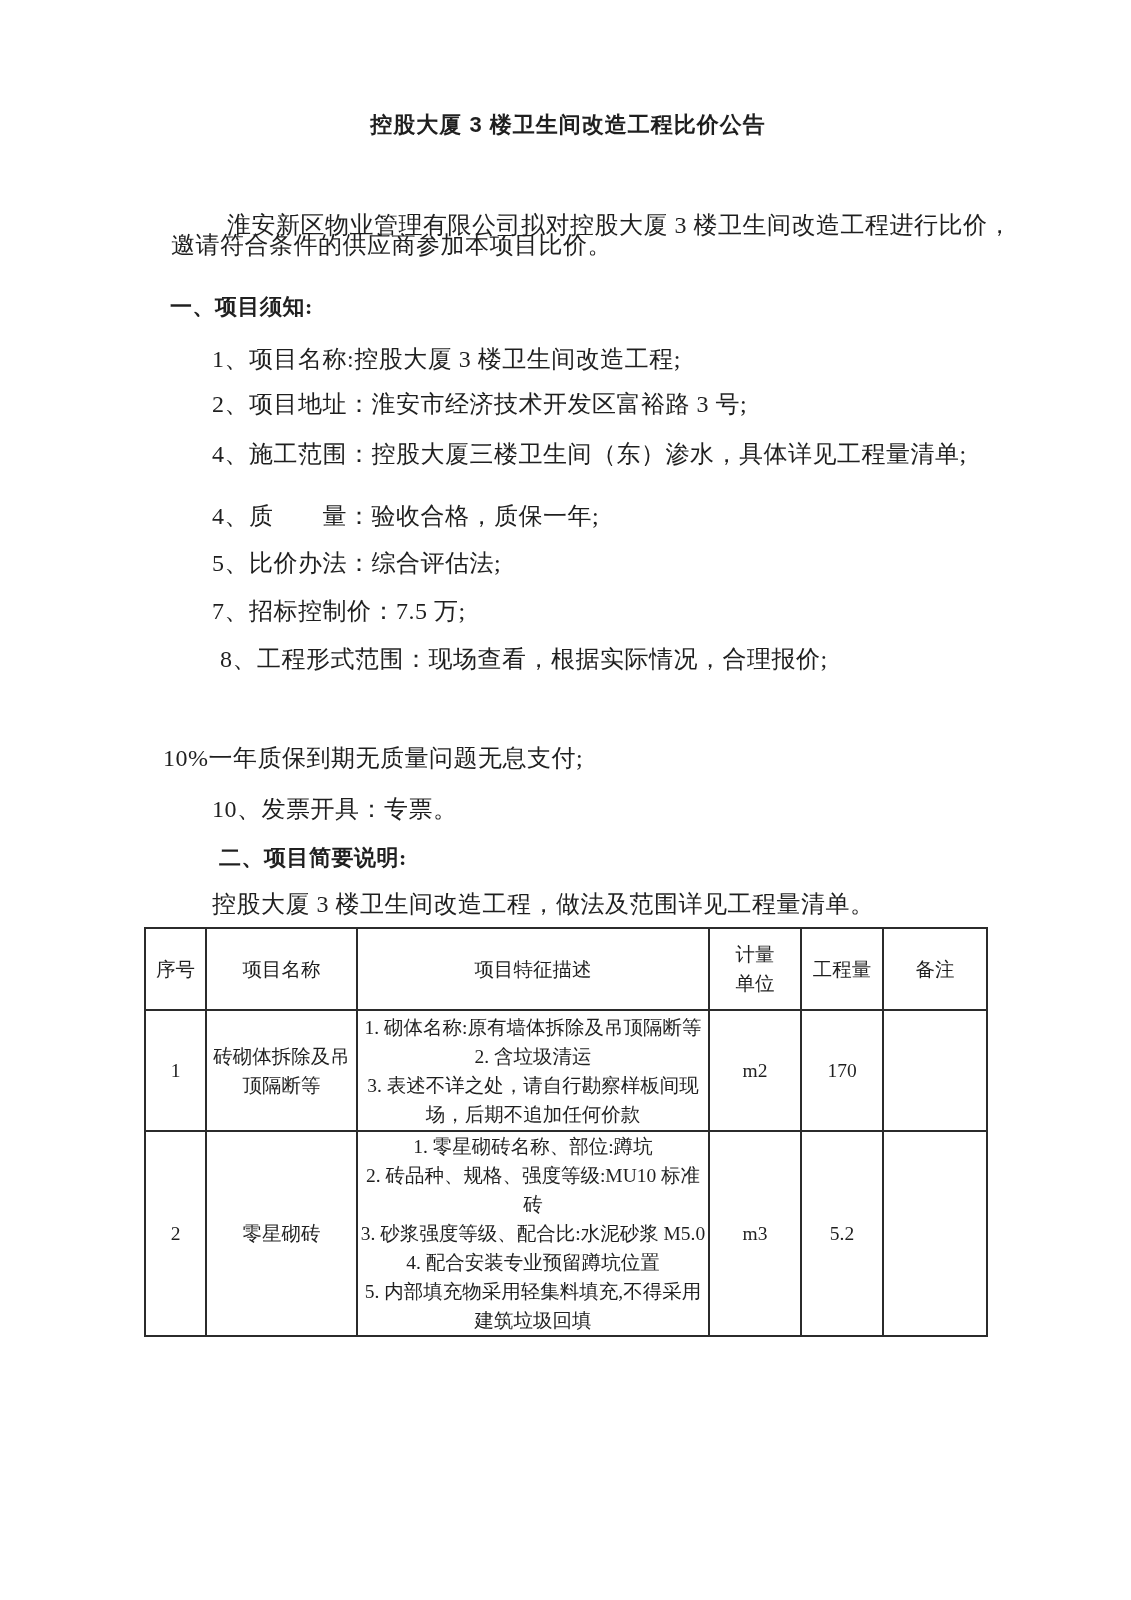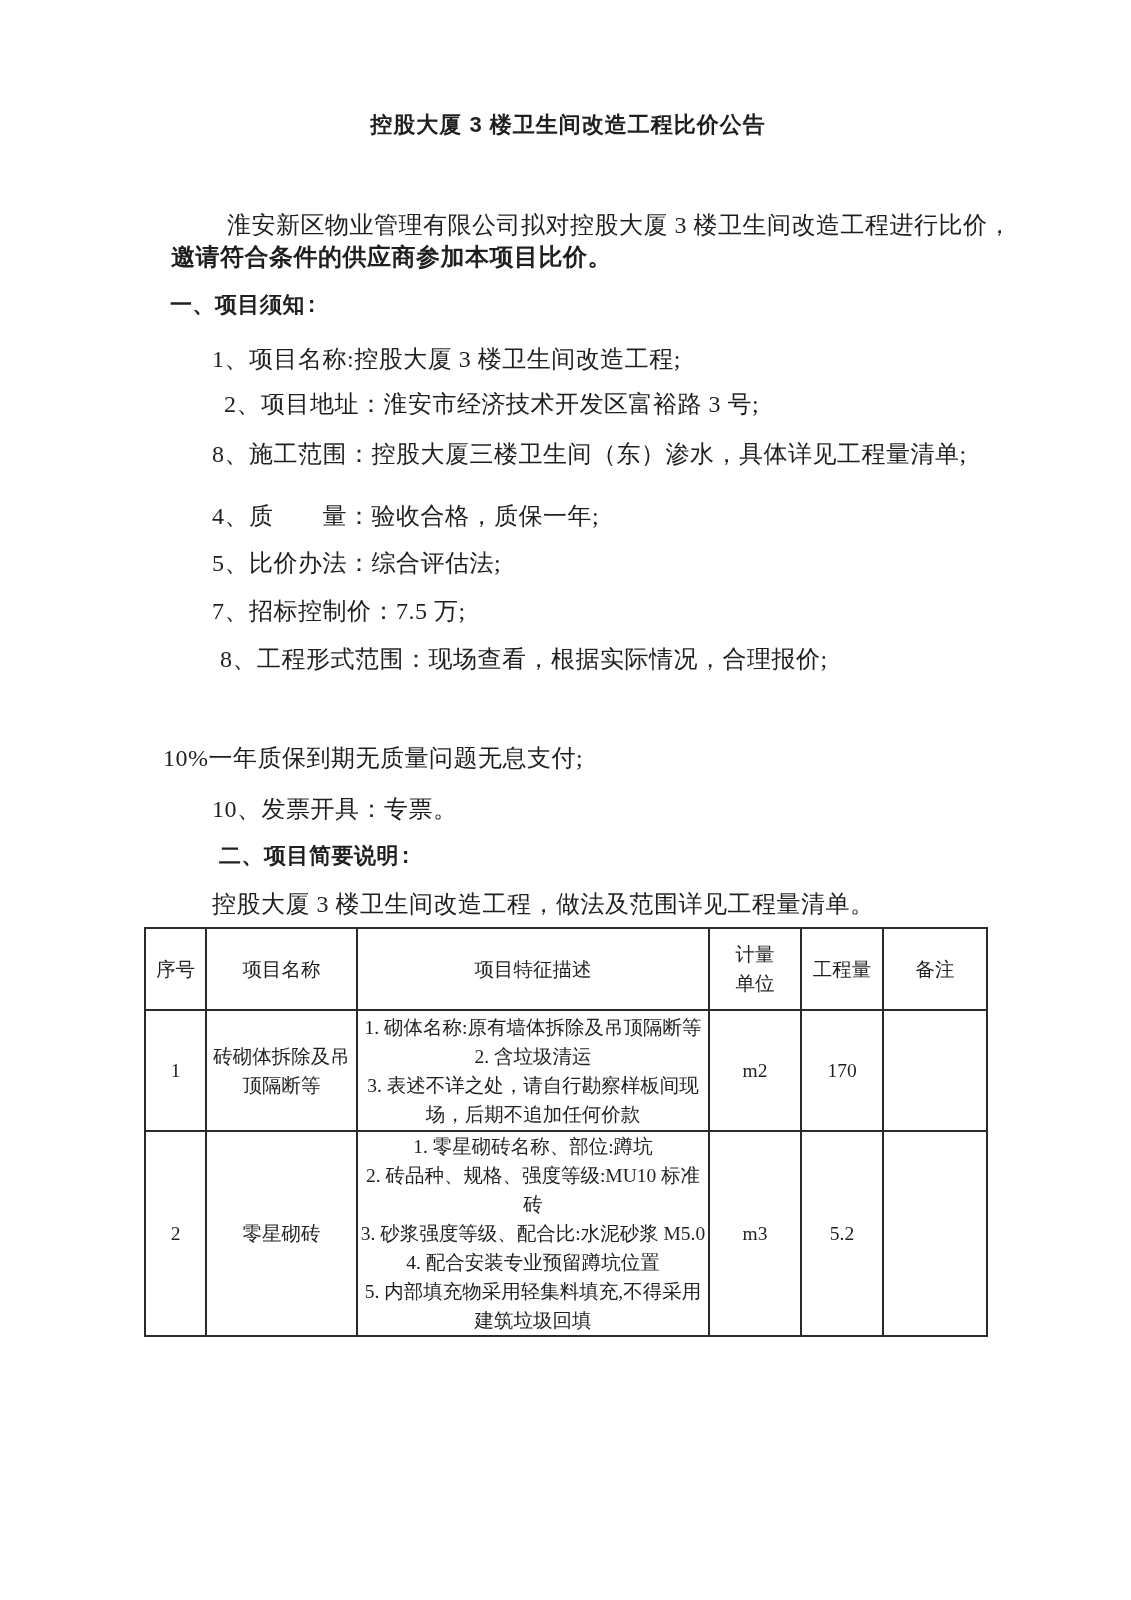--- a/index.html
+++ b/index.html
@@ -22,29 +22,29 @@
     position:absolute;
     left:150px;top:110px;width:836px;
     text-align:center;
     font-size:22px;
     font-weight:bold;
     letter-spacing:1px;
     font-family:"Liberation Sans","DejaVu Sans",sans-serif;
   }
   .bold-heading{
     font-weight:bold;
-    font-family:Liberation Mono, monospace;
+    font-family:Liberation Serif, serif;
     font-size:22px;
   }
   
   .p1   {left:227px;top:212px;}
-  .p2   {left:171px;top:244px;font-weight:bold;}
+  .p2   {left:171px;top:232px;}
   .h1   {left:170px;top:294px;}
   .i0   {left:212px;top:346px;}
-  .i1   {left:212px;top:391px;margin-left:12px;}
+  .i1   {left:212px;top:391px;}
   .i2   {left:212px;top:441px;}
   .i3   {left:212px;top:503px;}
   .i4   {left:212px;top:550px;}
   .i5   {left:212px;top:598px;}
   .i6   {left:220px;top:646px;}
   .i7   {left:212px;top:698px;}
   .i8   {left:163px;top:745px;}
   .i9   {left:212px;top:796px;text-align:center;}
   .h2   {left:219px;top:845px;}
   .p3   {left:212px;top:891px;}
@@ -93,21 +93,21 @@
 
   <div class="title">控股大厦 3 楼卫生间改造工程比价公告</div>
 
   <div class="line p1">淮安新区物业管理有限公司拟对控股大厦 3 楼卫生间改造工程进行比价，</div>
   <div class="line p2">邀请符合条件的供应商参加本项目比价。</div>
 
   <div class="line h1 bold-heading">一、项目须知:</div>
 
   <div class="line i0">1、项目名称:控股大厦 3 楼卫生间改造工程;</div>
   <div class="line i1">2、项目地址：淮安市经济技术开发区富裕路 3 号;</div>
-  <div class="line i2">8、施工范围：控股大厦三楼卫生间（东）渗水，具体详见工程量清单;</div>
+  <div class="line i2">4、施工范围：控股大厦三楼卫生间（东）渗水，具体详见工程量清单;</div>
   <div class="line i3">4、质　　量：验收合格，质保一年;</div>
   <div class="line i4">5、比价办法：综合评估法;</div>
   <div class="line i5">7、招标控制价：7.5 万;</div>
   <div class="line i6">8、工程形式范围：现场查看，根据实际情况，合理报价;</div>
   <div class="line i8">10%一年质保到期无质量问题无息支付;</div>
   <div class="line i9">10、发票开具：专票。</div>
 
   <div class="line h2 bold-heading">二、项目简要说明:</div>
   <div class="line p3">控股大厦 3 楼卫生间改造工程，做法及范围详见工程量清单。</div>
 

